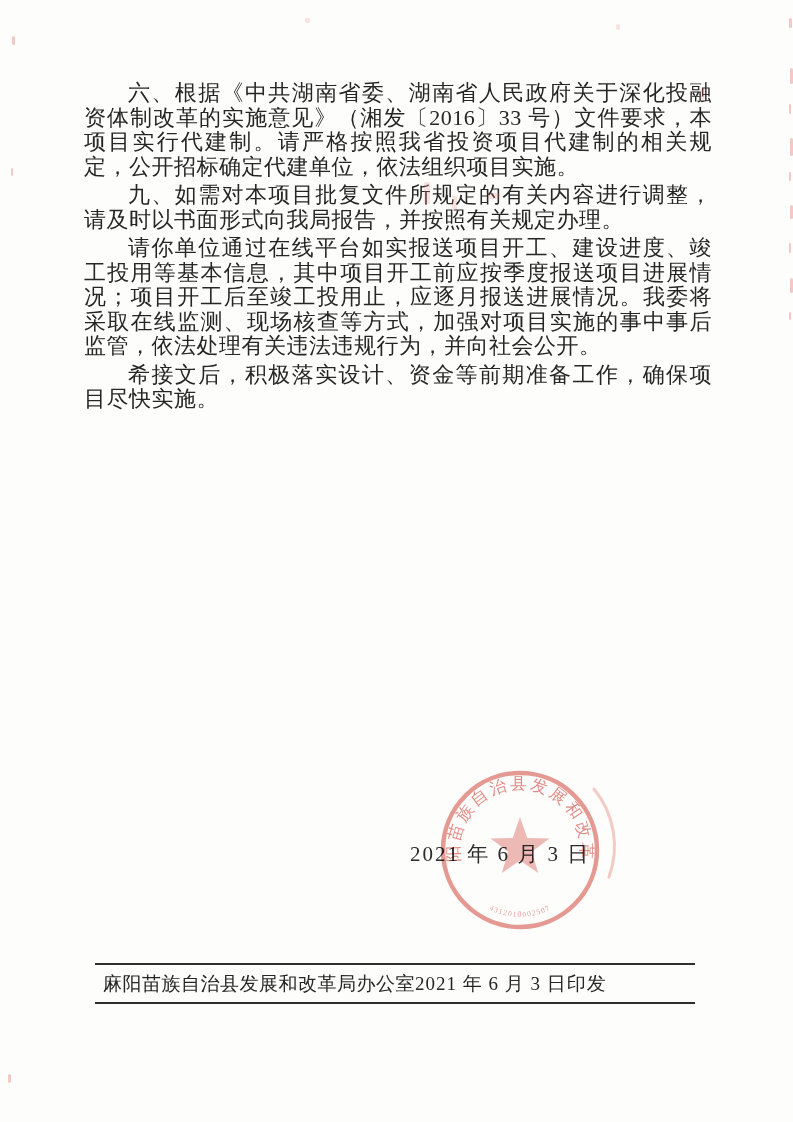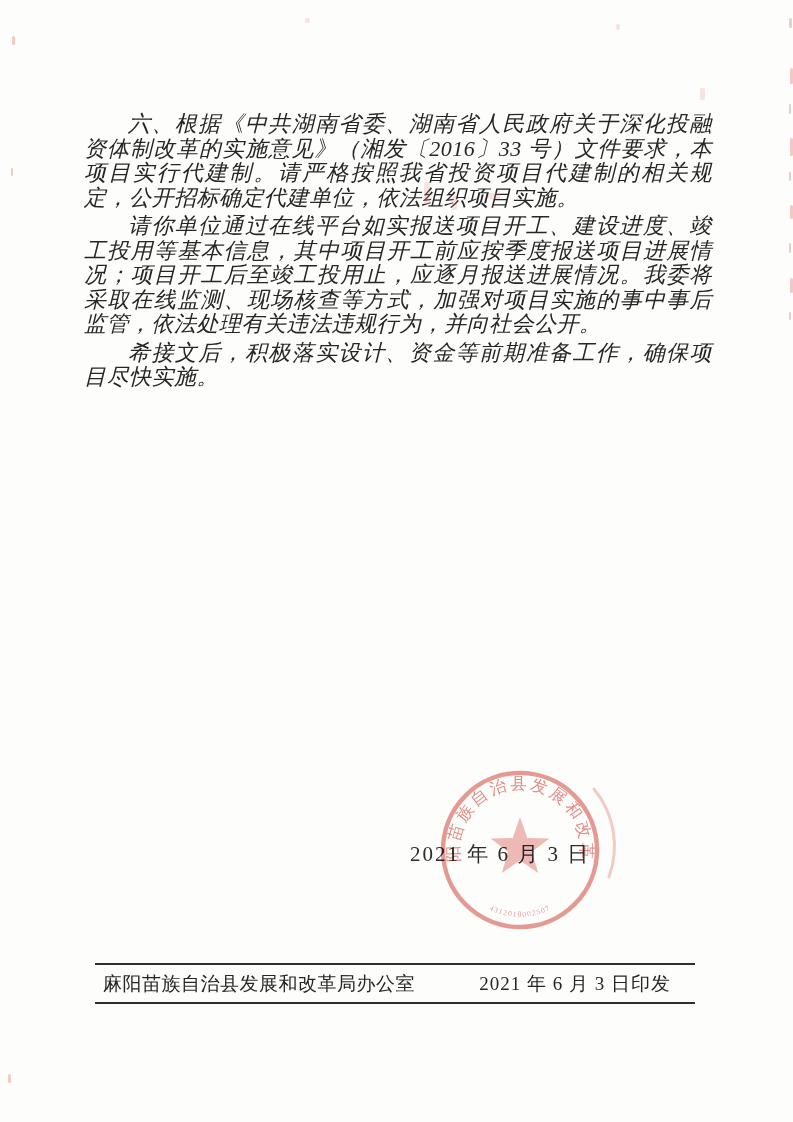--- a/index.html
+++ b/index.html
@@ -8,27 +8,26 @@
     background: #fdfdfb;
     position: relative;
     overflow: hidden;
     font-family: "Liberation Serif", "DejaVu Serif", serif;
   }
   .page { position: absolute; inset: 0; }
 
   
   .doc-body {
     position: absolute;
-    left: 84px; top: 112px; width: 628px;
+    left: 84px; top: 81px; width: 628px;
     font-size: 22px;
     line-height: 24.5px;
     letter-spacing: 0.5px;
     color: #262626;
     text-align: justify;
-    font-style: italic;
   }
   .doc-body p {
     margin: 0 0 4px 0;
     text-indent: 2em;
   }
 
   
   .issue-date {
     position: absolute;
     left: 410px; top: 840px;
@@ -52,21 +51,20 @@
   
   .footer {
     position: absolute;
     left: 95px; top: 963px;
     width: 600px; height: 41px;
     box-sizing: border-box;
     border-top: 2px solid #2e2e2e;
     border-bottom: 2px solid #2e2e2e;
     display: flex;
     align-items: center;
-    justify-content: space-between;
     font-size: 19px;
     color: #262626;
     padding: 0 0 0 8px;
   }
   .footer .print-date { margin-right: 24px; letter-spacing: 1px; }
   .footer .office { letter-spacing: 0.5px; }
 
   
   .speckle {
     position: absolute;
@@ -76,20 +74,21 @@
   }
   .speckle.faint { background: rgba(228, 130, 124, 0.22); }
 </style>
 </head>
 <body>
 
 <div class="page">
 
   <div class="doc-body">
     <p>六、根据《中共湖南省委、湖南省人民政府关于深化投融资体制改革的实施意见》（湘发〔2016〕33 号）文件要求，本项目实行代建制。请严格按照我省投资项目代建制的相关规定，公开招标确定代建单位，依法组织项目实施。</p>
+    <p>九、如需对本项目批复文件所规定的有关内容进行调整，请及时以书面形式向我局报告，并按照有关规定办理。</p>
     <p>请你单位通过在线平台如实报送项目开工、建设进度、竣工投用等基本信息，其中项目开工前应按季度报送项目进展情况；项目开工后至竣工投用止，应逐月报送进展情况。我委将采取在线监测、现场核查等方式，加强对项目实施的事中事后监管，依法处理有关违法违规行为，并向社会公开。</p>
     <p>希接文后，积极落实设计、资金等前期准备工作，确保项目尽快实施。</p>
   </div>
 
   <div class="issue-date">2021 年 6 月 3 日</div>
 
   <svg class="seal" viewBox="0 0 215 190" xmlns="http://www.w3.org/2000/svg">
     <defs>
       <path id="sealTopArc" d="M 34.7 109.9 A 61 61 0 1 1 149.3 109.9" fill="none"></path>
       <path id="sealBottomArc" d="M 51.7 142.5 A 67 67 0 0 0 132.3 142.5" fill="none"></path>

